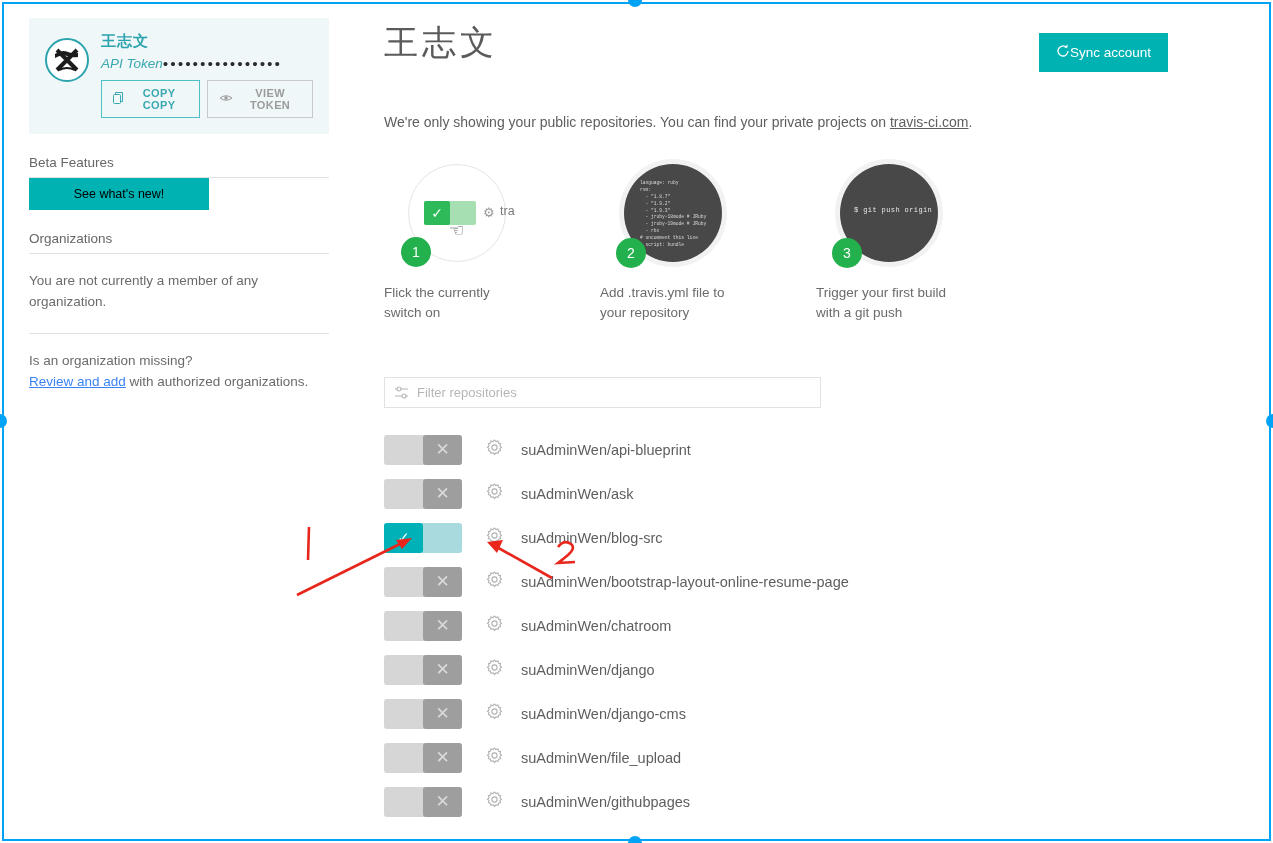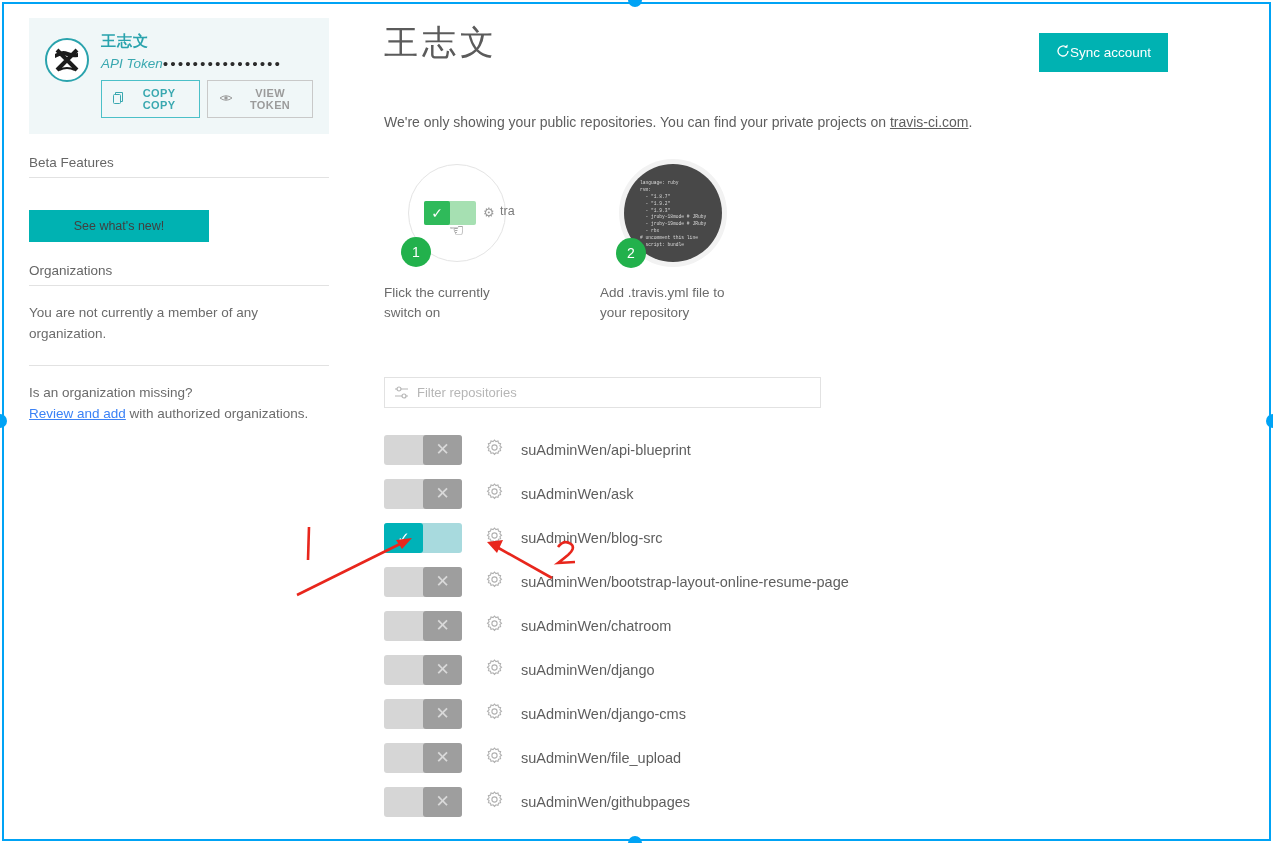--- a/index.html
+++ b/index.html
@@ -70,22 +70,22 @@
     padding: 6px 11px; background: transparent; cursor: pointer;
   }
   .btn-copy  { border: 1px solid #4bc0c8; color: #3aa8b0; }
   .btn-view  { border: 1px solid #c9c9c9; color: #9b9b9b; }
 
   .sec-head {
     font-size: 13.5px; color: #666; padding: 0 0 7px 0;
     border-bottom: 1px solid #e2e2e2; margin-top: 21px;
   }
   .btn-beta {
-    display: block; width: 180px; margin-top: 32px; text-align: center;
-    background: #00b2b2; color: #404040; font-size: 12.5px;
+    display: block; width: 180px; margin-top: 0; text-align: center;
+    background: #00b2b2; color: #000000; font-size: 12.5px;
     padding: 9px 9px; border: none; cursor: pointer;
   }
   .org-text {
     font-size: 13.5px; color: #6b6b6b; line-height: 1.55;
     margin-top: 17px; padding-bottom: 20px;
     border-bottom: 1px solid #e2e2e2;
   }
   .org-missing {
     font-size: 13.5px; color: #6b6b6b; line-height: 1.55; margin-top: 17px;
   }
@@ -314,20 +314,27 @@
   - jruby-18mode # JRuby
   - jruby-19mode # JRuby
   - rbx
 # uncomment this line
   script: bundle</div>
           <div class="badge">2</div>
         </div>
         <div class="step-text">Add .travis.yml file to your repository</div>
       </div>
 
+      <div class="step">
+        <div class="step-circle sc-dark">
+          <div class="code-push">$ git push origin</div>
+          <div class="badge">3</div>
+        </div>
+        <div class="step-text">Trigger your first build with a git push</div>
+      </div>
     </div>
 
     <div class="filter-wrap">
       <span class="filter-icon">
         <svg width="15" height="15" viewBox="0 0 15 15">
           <path d="M1 4 H14 M1 11 H14" stroke="#b6b6b6" stroke-width="1.2"></path>
           <circle cx="5" cy="4" r="2" fill="#ffffff" stroke="#b6b6b6" stroke-width="1.2"></circle>
           <circle cx="10" cy="11" r="2" fill="#ffffff" stroke="#b6b6b6" stroke-width="1.2"></circle>
         </svg>
       </span>

